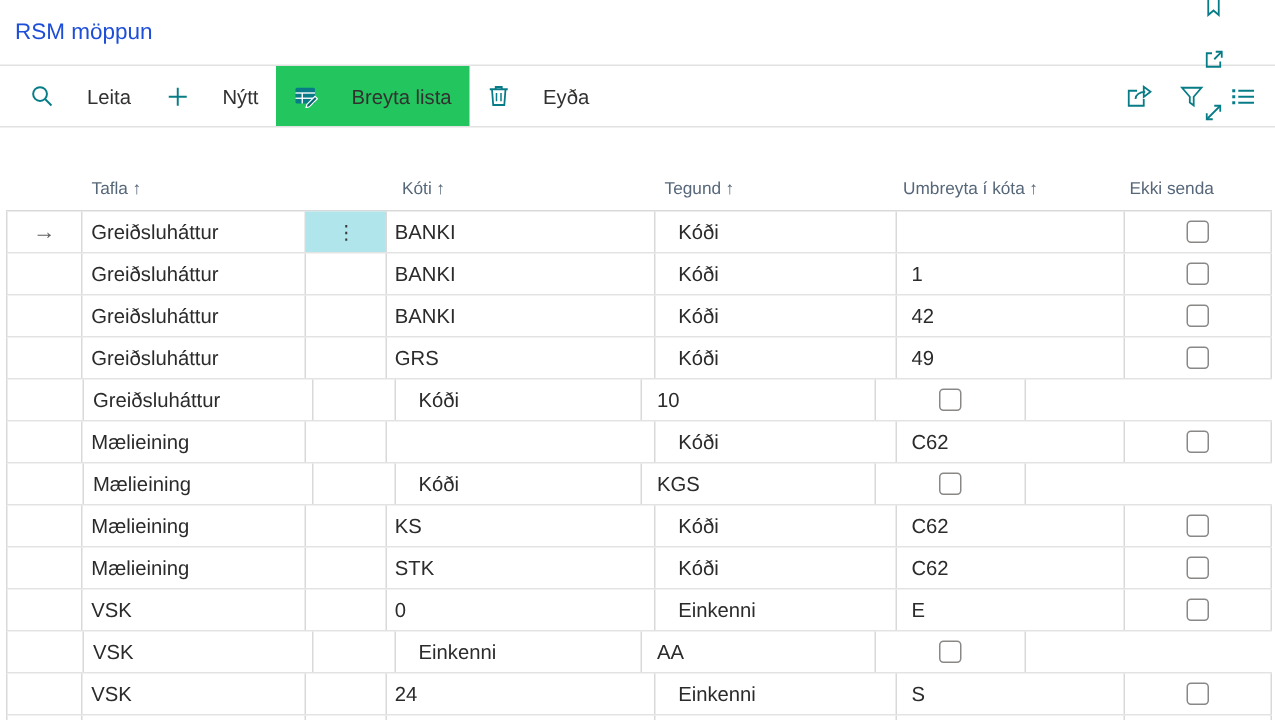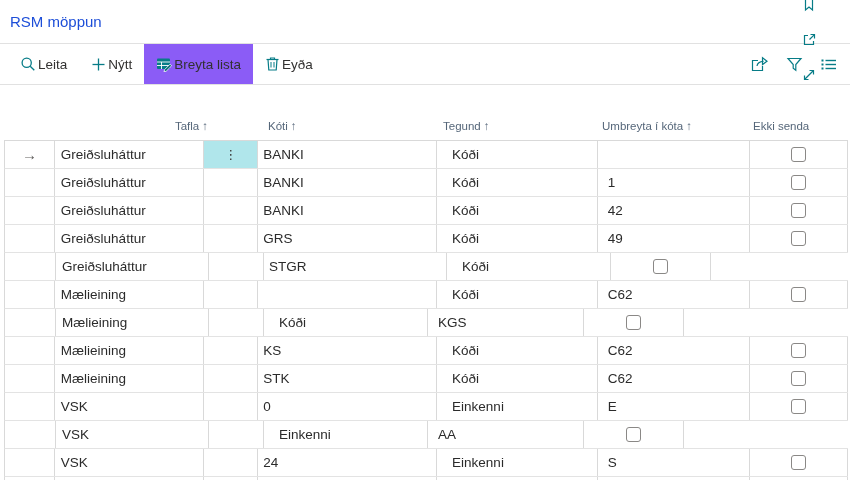--- a/index.html
+++ b/index.html
@@ -10,44 +10,44 @@
   
   .titlebar { height:44px; display:flex; align-items:center; justify-content:space-between;
     border-bottom:1px solid #e1e1e1; padding:0 12px 0 10px; }
   .page-title { font-size:15px; color:#1d4ed8; }
   .titlebar-right { display:flex; align-items:center; gap:19px;flex-direction:column; }
   .saved { display:flex; align-items:center; gap:5px; color:#605e5c; font-size:13.5px; }
   .icon-btn { display:flex; align-items:center; justify-content:center; background:none; border:none; cursor:pointer; padding:0; }
 
   
   .toolbar { height:41px; display:flex; align-items:stretch; border-bottom:1px solid #e1e1e1; padding-left:8px; }
-  .tb-btn { display:flex; align-items:center; gap:2px; padding:0 12px; border:none; background:transparent;
+  .tb-btn { display:flex; align-items:center; gap:22px; padding:0 12px; border:none; background:transparent;
     font-family:inherit; font-size:13.5px; color:#323130; cursor:pointer; }
-  .tb-btn.selected { background:#8b5cf6; }
+  .tb-btn.selected { background:#22c55e; }
   .tb-right { margin-left:auto; display:flex; align-items:center; gap:17px; padding-right:13px; }
 
   
   .grid { margin:27px 2px 0 4px; width:844px; }
   .grid-header { display:flex; height:28px; align-items:center; }
   .gh-cell { font-size:11.5px; color:#56677a; white-space:nowrap; }
   .gh-cell .arrow { margin-left:3px; }
   .grid-body { border-top:1px solid #d9d9d9; }
   .grid-row { display:flex; height:28px; border-bottom:1px solid #e3e3e3; border-left:1px solid #d9d9d9; }
   .grid-row.phantom { height:4px; border-bottom:none; }
   .cell { height:100%; display:flex; align-items:center; font-size:13.5px; color:#2b2b2b;
     border-right:1px solid #d9d9d9; overflow:hidden; white-space:nowrap; }
   .col-sel    { width:51px;  justify-content:center; }
   .col-tafla  { width:153px; padding-left:6px; }
   .col-dots   { width:55px;  justify-content:center; }
   .col-koti   { width:183px; padding-left:5px; }
   .col-tegund { width:164px; padding-left:15px; }
   .col-umb    { width:156px; padding-left:10px; }
   .col-ekki   { width:100px; justify-content:center; }
   
-  .gh-sel{width:51px;} .gh-tafla{width:153px; padding-left:6px;text-align:right;} .gh-dots{width:55px;}
+  .gh-sel{width:51px;} .gh-tafla{width:153px; padding-left:6px;} .gh-dots{width:55px;}
   .gh-koti{width:165px; padding-left:5px;} .gh-tegund{width:164px; padding-left:15px;}
   .gh-umb{width:156px; padding-left:10px;} .gh-ekki{width:100px; padding-left:5px;}
 
   .row-arrow { color:#605e5c; font-size:15px; line-height:1; }
   .cell-focus { background:#b0e6eb; }
   .dots-glyph { color:#3b3a39; font-size:13px; letter-spacing:0; line-height:1; }
   .checkbox { width:15px; height:15px; border:1px solid #8a8886; border-radius:3px; background:#fff; cursor:pointer; }
   svg { display:block; }
 </style>
 </head>
@@ -248,25 +248,25 @@
           <div class="cell col-ekki">
             <div class="checkbox"></div>
           </div>
         </div>
         <div class="grid-row">
           <div class="cell col-sel"></div>
           <div class="cell col-tafla">
             <span>Greiðsluháttur</span>
           </div>
           <div class="cell col-dots"></div>
-          <div class="cell col-koti">
-            <span>STGR</span>
-          </div>
-          <div class="cell col-tegund">
-            <span>Kóði</span>
+          <div class="cell col-tegund">
+            <span>Kóði</span>
+          </div>
+          <div class="cell col-umb">
+            <span>10</span>
           </div>
           <div class="cell col-ekki">
             <div class="checkbox"></div>
           </div>
         </div>
         <div class="grid-row">
           <div class="cell col-sel"></div>
           <div class="cell col-tafla">
             <span>Mælieining</span>
           </div>

